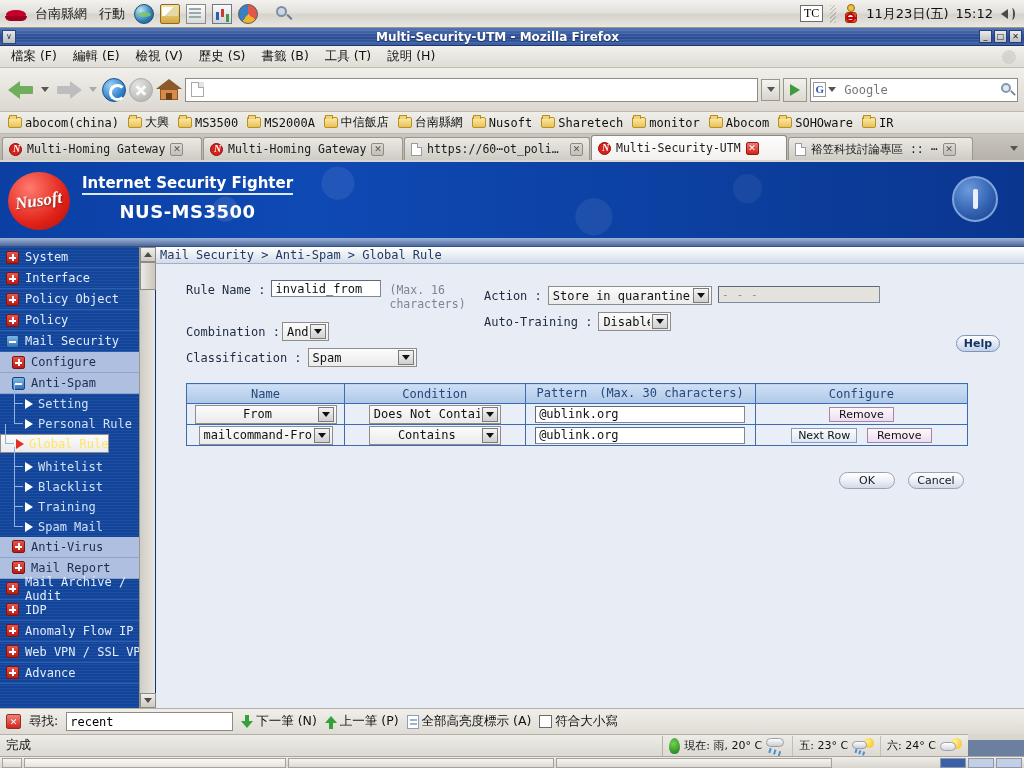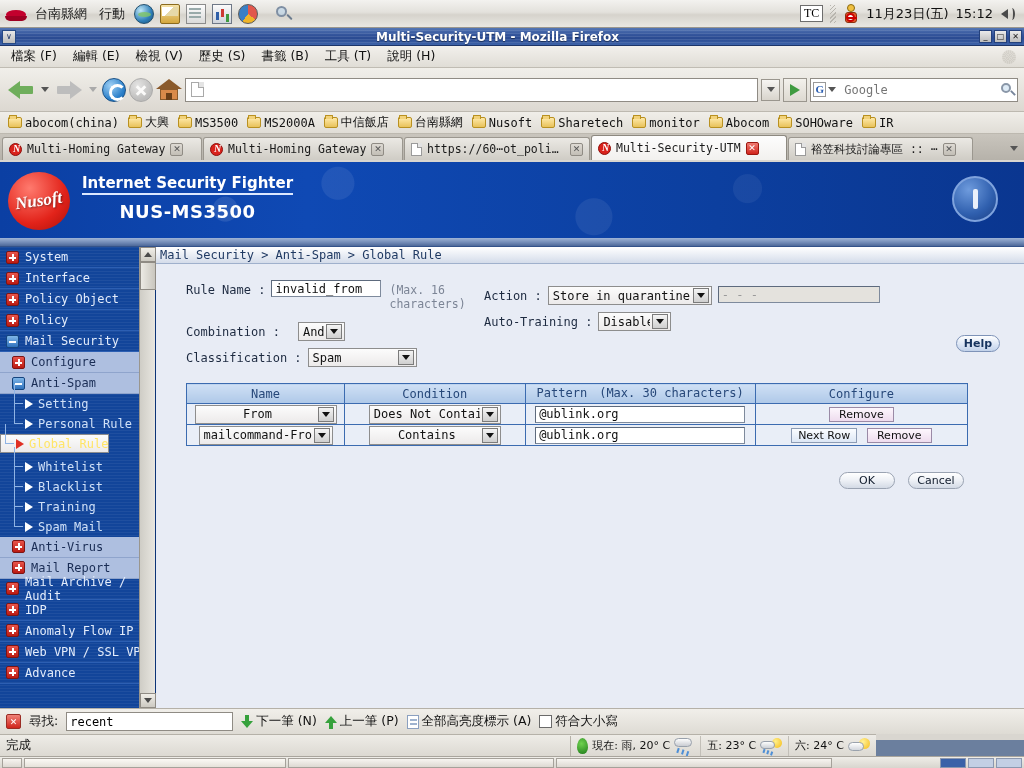--- a/index.html
+++ b/index.html
@@ -311,21 +311,21 @@
   .ic-up { width:12px; height:14px; position:relative; }
   .ic-up .st { position:absolute; left:4px; bottom:0; width:4px; height:7px; background:#36a13c; }
   .ic-up .hd { position:absolute; left:0; bottom:6px; width:0;height:0;
     border-left:6px solid transparent; border-right:6px solid transparent; border-bottom:7px solid #36a13c; }
   .ic-hl { width:12px;height:14px; background:#fff; border:1px solid #8ba0c0; position:relative; }
   .ic-hl:after { content:""; position:absolute; left:2px; top:3px; width:7px; height:2px;
     background:#9fb3cf; box-shadow:0 4px 0 #9fb3cf; }
   .fb-check { width:13px;height:13px; border:1px solid #6a6a6a; background:#fff; }
 
   
-  #statusbar { position:absolute; left:0; top:734px; width:876px; height:22px;
+  #statusbar { position:absolute; left:0; top:734px; width:968px; height:22px;
     background: linear-gradient(to bottom,#eeece7,#dcd9d2); border-top:1px solid #b5b1a8;
     display:flex; align-items:center; }
   .sb-status { padding-left:6px; font-size:12.5px; color:#111; font-family:"DejaVu Sans", sans-serif; flex:1; }
   .sb-weather { display:flex; align-items:center; height:20px; border-left:1px solid #b5b1a8; }
   .wx-seg { display:flex; align-items:center; gap:4px; padding:0 6px; height:20px;
     border-right:1px solid #c2bfb8; font-size:11px; color:#111; font-family:"DejaVu Sans", sans-serif; white-space:nowrap; }
   .wx-leaf { width:11px;height:16px; background: radial-gradient(circle at 40% 35%, #6fd24f, #1d7a1a);
     border-radius:50% 50% 50% 50% / 60% 60% 40% 40%; }
   .wx-rain { width:20px;height:15px; position:relative; }
   .wx-rain .cl { position:absolute; left:0; top:0; width:18px; height:9px; border-radius:9px;
@@ -667,21 +667,21 @@
       <div id="form-area">
         <div class="form-grid">
           <div class="form-col-l">
             <div class="frow">
               <div class="flabel">Rule Name :</div>
               <input class="txtin" style="width: 110px; margin-left: 6px;" value="invalid_from">
               <div class="hint" style="width:90px;">(Max. 16 characters)</div>
             </div>
             <div class="frow" style="margin-top:11px;">
               <div class="flabel">Combination :</div>
-              <div class="sel" style="width:47px; margin-left:18px;">
+              <div class="sel" style="width:47px; margin-left:2px;">
                 <span class="sv">And</span>
                 <span class="sbtn">
                     <span class="c"></span>
                   </span>
               </div>
             </div>
             <div class="frow">
               <div class="flabel">Classification :</div>
               <div class="sel" style="width:109px; margin-left:6px;">
                 <span class="sv">Spam</span>

